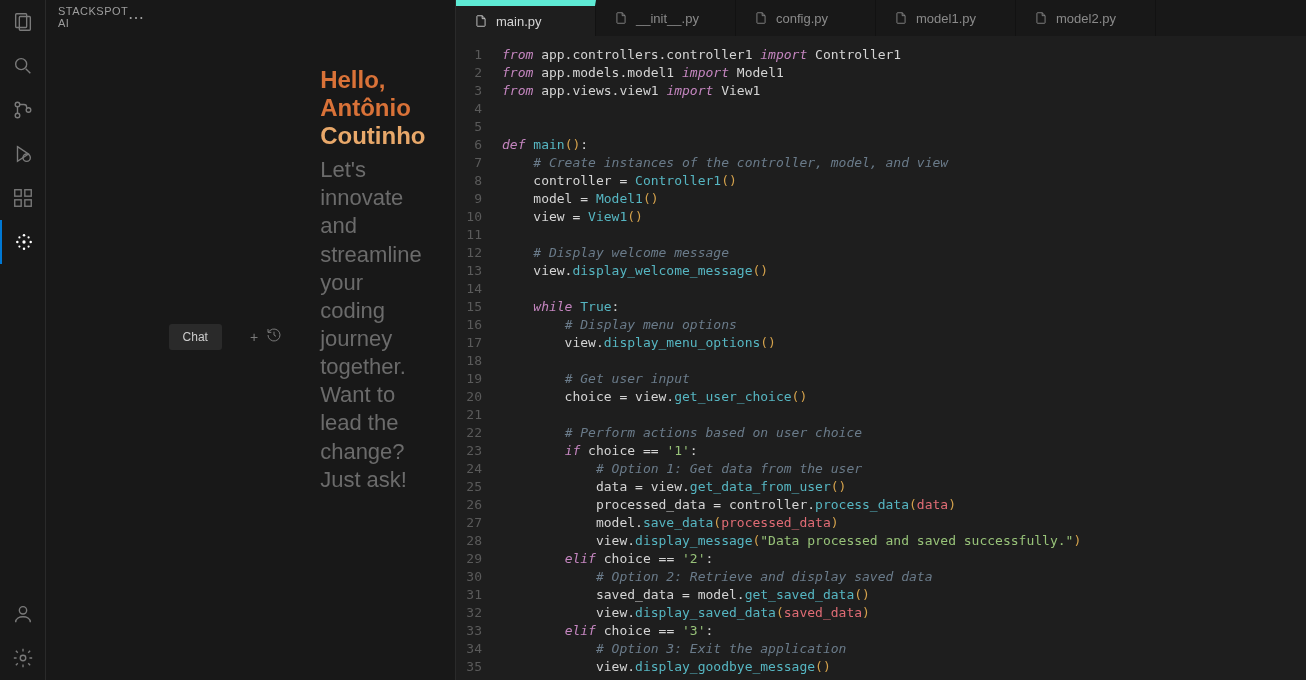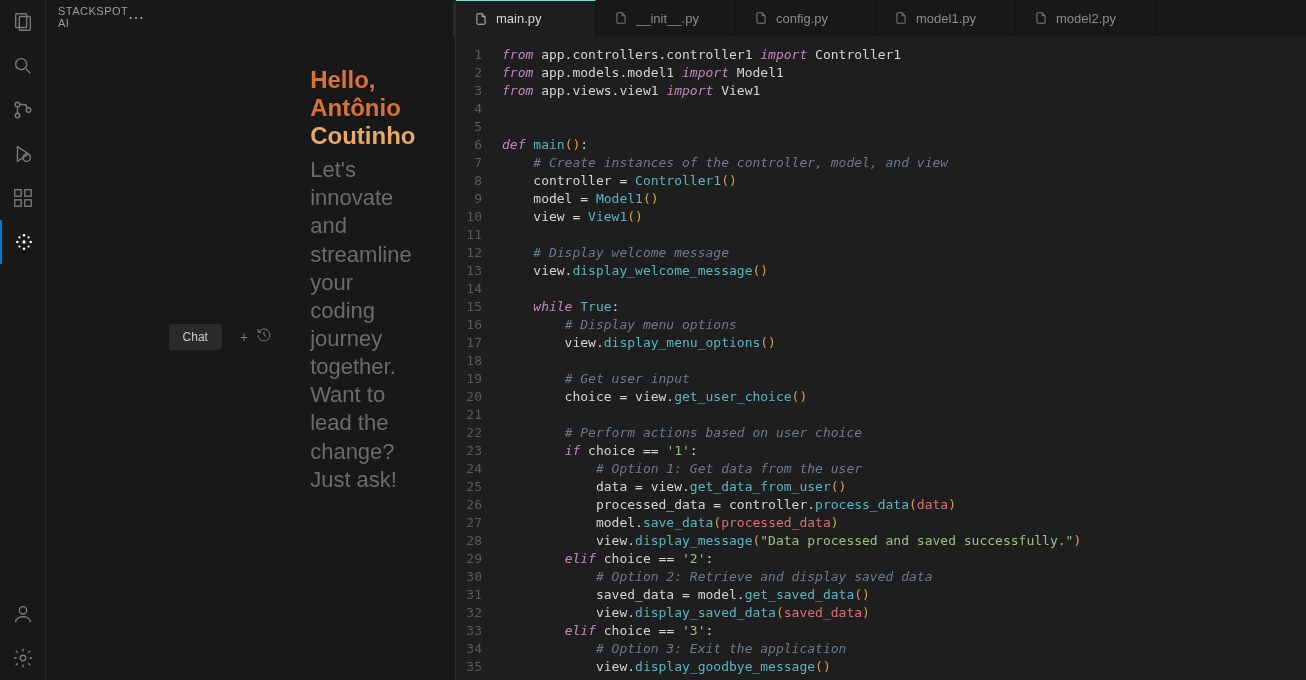--- a/index.html
+++ b/index.html
@@ -35,21 +35,21 @@
 }
 .panel-header {
   height: 34px;
   display: flex; align-items: center; justify-content: space-between;
   padding: 0 12px;
   color: #9d9d9d; font-size: 11px; letter-spacing: 0.5px;
 }
 .panel-tabs {
   display: flex; align-items: center;
   padding: 0 0 0 0;
-  gap: 10px;
+  gap: 20px;
 }
 .panel-tab {
   background: #2a2a2a; color: #ccc;
   font-size: 12px; padding: 6px 14px;
   border-radius: 3px; cursor: pointer;
 }
 .panel-add { color: #7a7a7a; padding: 4px 8px; cursor: pointer; font-size: 14px; }
 .panel-history { color: #7a7a7a; cursor: pointer; }
 .panel-tab-row {
   display: flex; align-items: center; justify-content: space-between;
@@ -85,21 +85,21 @@
   color: #ccc; margin-left: 4px;
 }
 .editor-area { flex: 1; display: flex; flex-direction: column; background: #1e1e1e; }
 .tabs-row { display: flex; height: 36px; background: #181818; }
 .etab {
   display: flex; align-items: center; gap: 8px;
   padding: 0 18px; font-size: 13px; color: #8a8a8a;
   border-right: 1px solid #121212; cursor: pointer;
   min-width: 140px;
 }
-.etab.active { background: #1e1e1e; color: #d4d4d4; border-top: 1px solid #5eead4; }
+.etab.active { background: #1e1e1e; color: #d4d4d4; border-top: 6px solid #5eead4; }
 .etab svg { width: 14px; height: 14px; }
 .code-view {
   flex: 1; display: flex; overflow: hidden;
   font-family: "SF Mono", Menlo, Consolas, monospace;
   font-size: 13px; line-height: 18px;
 }
 .gutter {
   width: 36px; text-align: right; color: #5a5a5a;
   padding: 10px 10px 0 0; user-select: none;
 }

